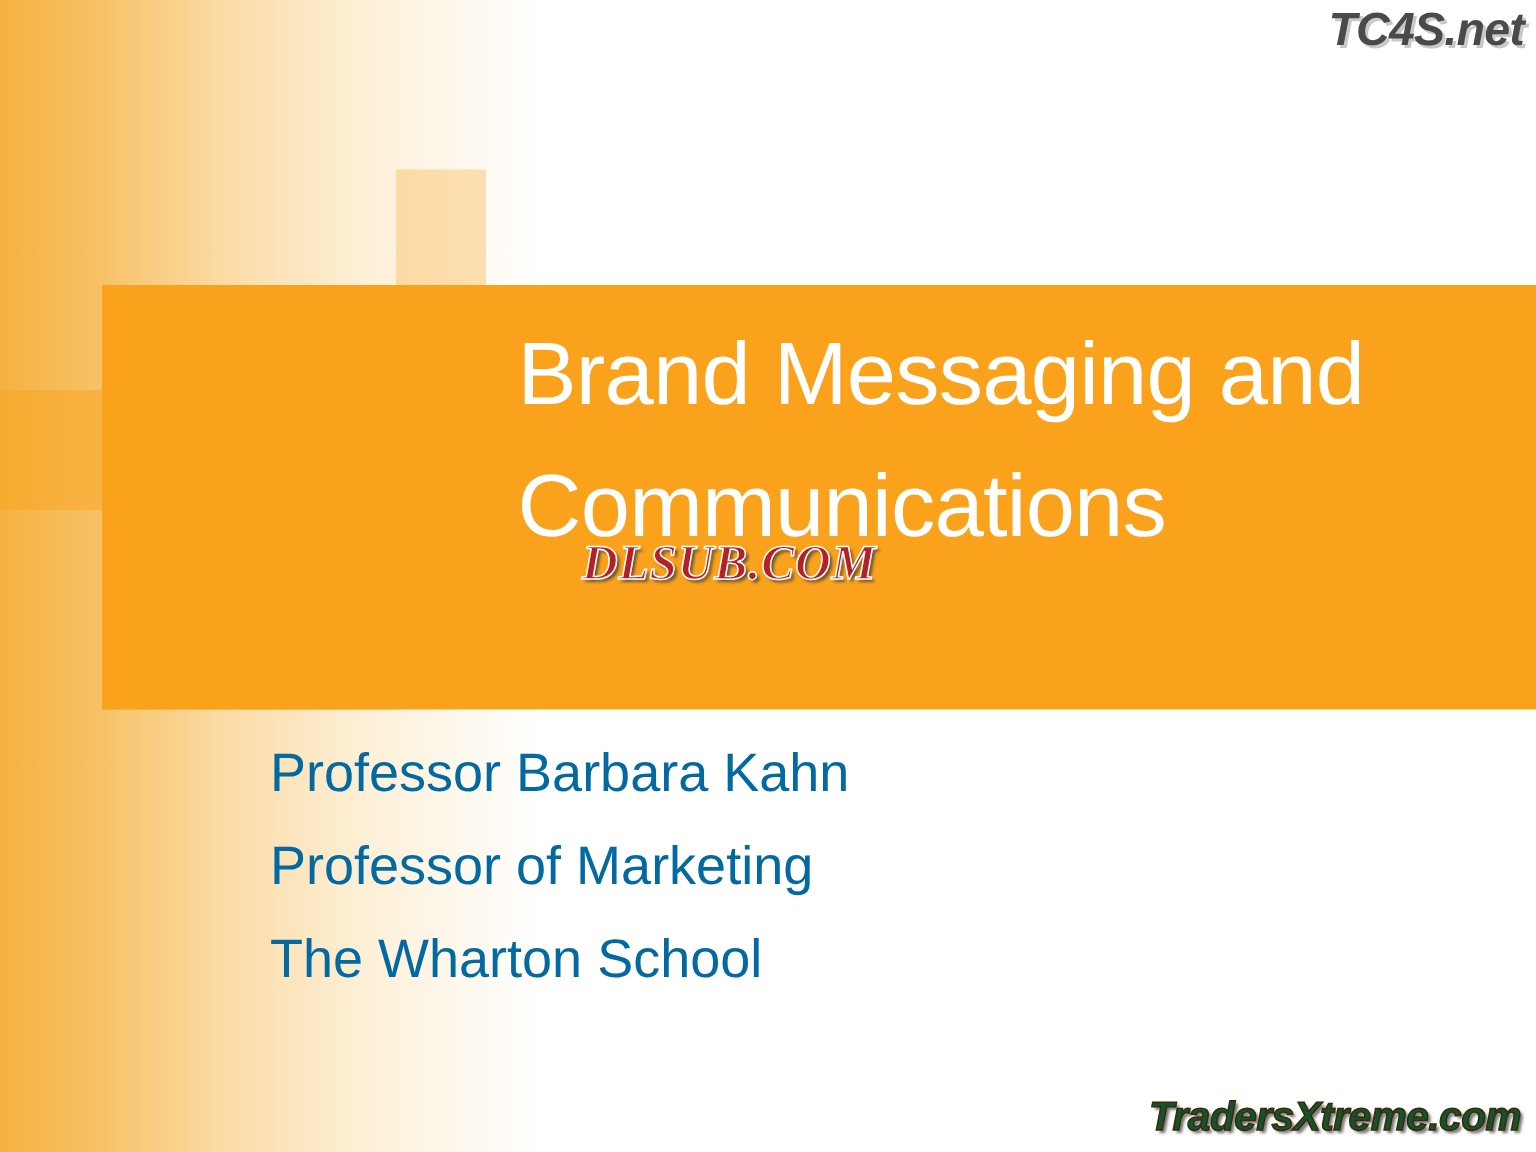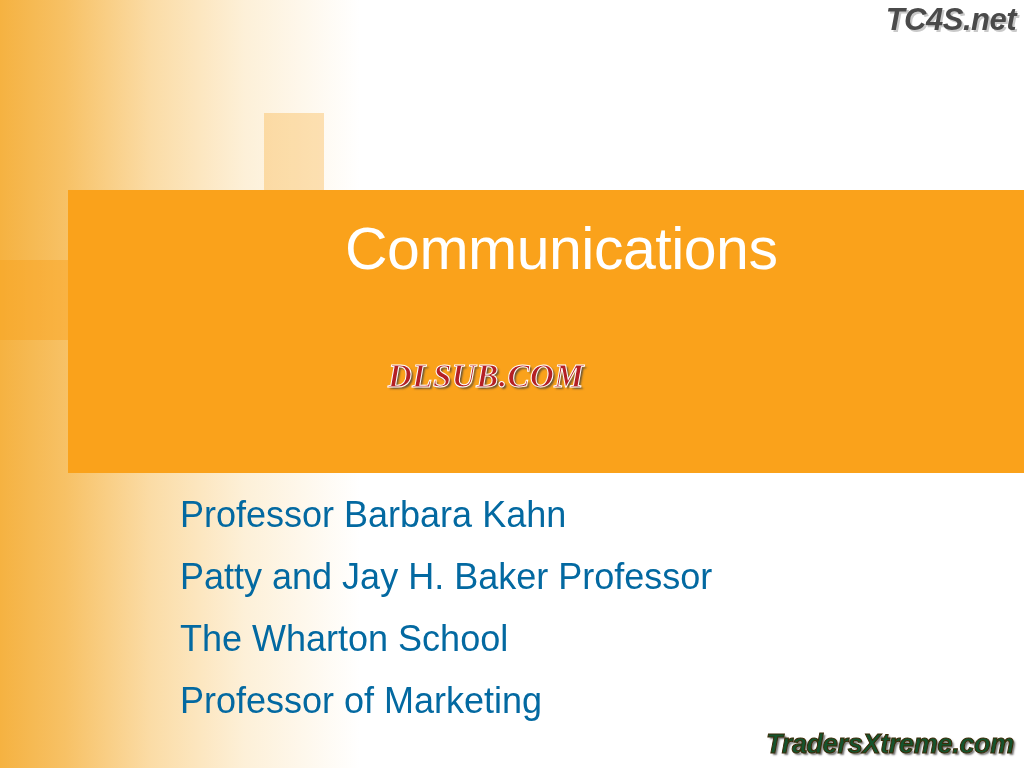--- a/index.html
+++ b/index.html
@@ -116,27 +116,27 @@
   <div class="sq" style="left:193px;top:256px;width:71px;height:70px;background:rgba(250,162,27,0.48);"></div>
   <div class="sq" style="left:122px;top:326px;width:71px;height:74px;background:rgba(250,162,27,0.52);"></div>
   <div class="sq" style="left:193px;top:326px;width:71px;height:74px;background:rgba(250,162,27,0.62);"></div>
   <div class="sq" style="left:68px;top:400px;width:54px;height:73px;background:rgba(250,162,27,0.40);"></div>
   <div class="sq" style="left:122px;top:400px;width:71px;height:73px;background:rgba(250,162,27,0.58);"></div>
   <div class="sq" style="left:193px;top:400px;width:71px;height:73px;background:rgba(250,162,27,0.66);"></div>
 
   <div class="title-band"></div>
 
   <div class="title-text">
+    <div>Brand Messaging and</div>
     <div>Communications</div>
   </div>
 
   <div class="subtitle">
     <div>Professor Barbara Kahn</div>
-    <div>Patty and Jay H. Baker Professor</div>
+    <div>Professor of Marketing</div>
     <div>The Wharton School</div>
-    <div>Professor of Marketing</div>
   </div>
 
   <div class="wm-topright">TC4S.net</div>
   <div class="wm-center">DLSUB.COM</div>
   <div class="wm-bottomright">TradersXtreme.com</div>
 
 </div>
 
 </body></html>

